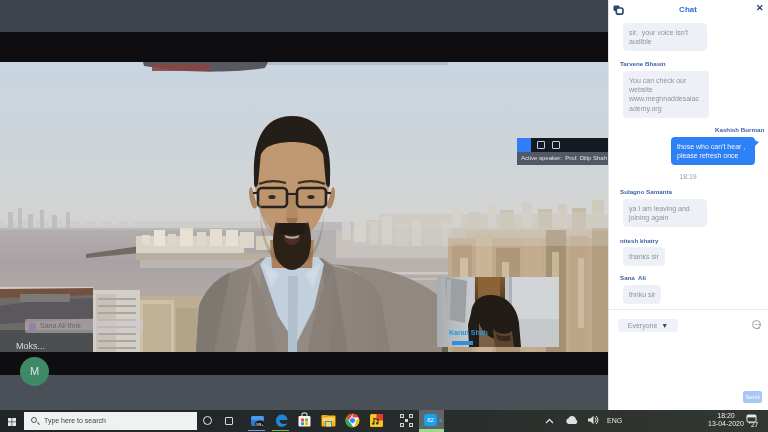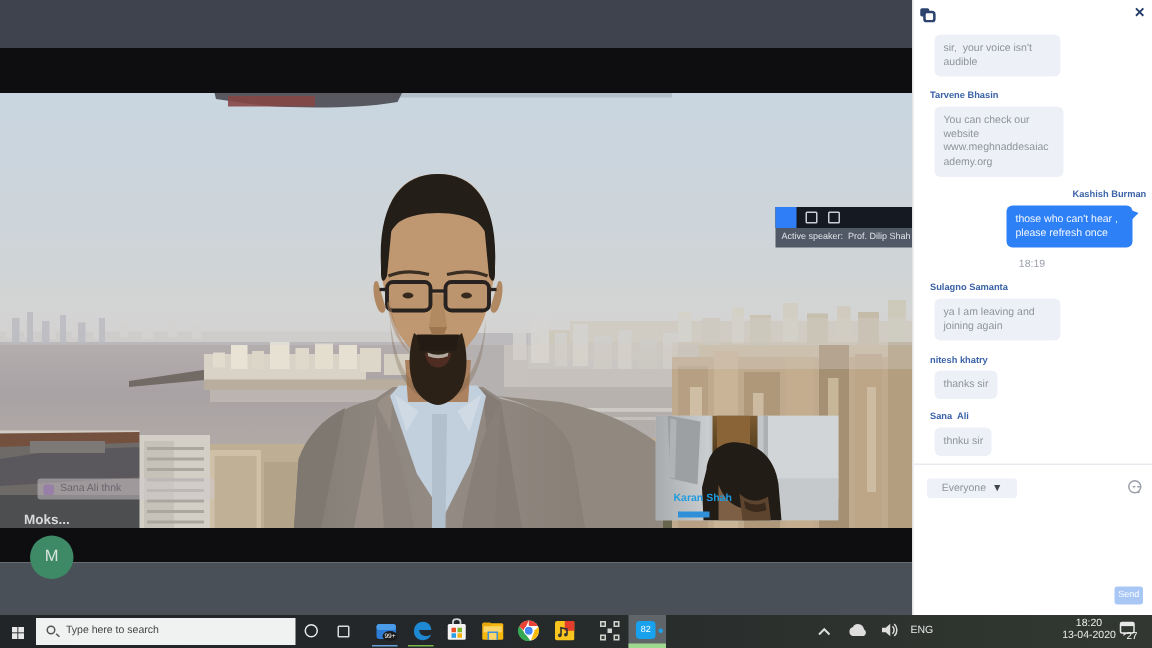--- a/index.html
+++ b/index.html
@@ -25,21 +25,21 @@
   
   #pip { left:437px; top:277px; width:122px; height:70px; overflow:hidden; }
   #pipname { left:449px; top:329px; font-size:7px; color:#1e9be0; font-weight:bold; }
   #pipbar { left:452px; top:341px; width:21px; height:4px; background:#2f8fd9; }
 
   
   #sanaov { left:25px; top:319px; width:118px; height:14px; background:rgba(208,200,205,.5);
      color:rgba(98,92,102,.85); font-size:7px; line-height:14px; padding-left:15px; border-radius:2px;}
   #sanaov:before { content:""; position:absolute; left:4px; top:3.5px; width:7px; height:7px;
      background:rgba(150,120,170,.8); border-radius:1.5px; }
-  #moks { left:16px; top:341px; color:#d8dadc; font-size:9px;font-weight:bold; }
+  #moks { left:16px; top:341px; color:#d8dadc; font-size:9px; }
   #avatarM { left:20px; top:357px; width:29px; height:29px; border-radius:50%; background:#3e8a66;
      color:#d9e6df; font-size:11px; text-align:center; line-height:29px; }
 
   
   #chat { left:608px; top:0; width:160px; height:410px; background:#fff; border-left:1px solid #e3e3e5; }
   #chatTitle { position:absolute; left:0; top:5px; width:160px; text-align:center; color:#2e6fd9;
      font-weight:bold; font-size:8px; }
   #closex { position:absolute; right:4px; top:4px; color:#223a66; font-size:9px; font-weight:bold; }
 
   .name { position:absolute; left:12px; color:#3c63a8; font-size:6.2px; font-weight:bold; }
@@ -317,20 +317,21 @@
     <path d="M59,57 Q66,61 73,58 L74,63 Q66,66 60,62 Z" fill="#392a1d"></path>
   </svg>
   <div class="abs" id="pipname">Karan Shah</div>
   <div class="abs" id="pipbar"></div>
 
   <div class="abs" id="sanaov">Sana Ali  thnk</div>
   <div class="abs" id="moks">Moks...</div>
   <div class="abs" id="avatarM">M</div>
 
   <div class="abs" id="chat"></div>
+  <div class="abs" id="chatTitle" style="left:608px;top:5px;width:160px;">Chat</div>
   <svg class="abs" style="left:613px;top:5px;" width="11" height="10" viewBox="0 0 11 10">
     <rect x="0.5" y="0.5" width="6" height="5.5" rx="1.2" fill="#2e4470"></rect>
     <rect x="3.3" y="3" width="6.6" height="6.2" rx="1.6" fill="#fff" stroke="#2e4470" stroke-width="1.7"></rect>
   </svg>
   <div class="abs" id="closex" style="left:756px;top:3px;">✕</div>
 
   <div class="abs bub" style="left:623px;top:23px;width:84px;">sir,&nbsp; your voice isn't audible</div>
   <div class="abs name" style="left:620px;top:60px;">Tarvene Bhasin</div>
   <div class="abs bub" style="left:623px;top:71px;width:86px;">You can check our website www.meghnaddesaiac ademy.org</div>
   <div class="abs name" style="left:715px;top:126px;">Kashish Burman</div>

